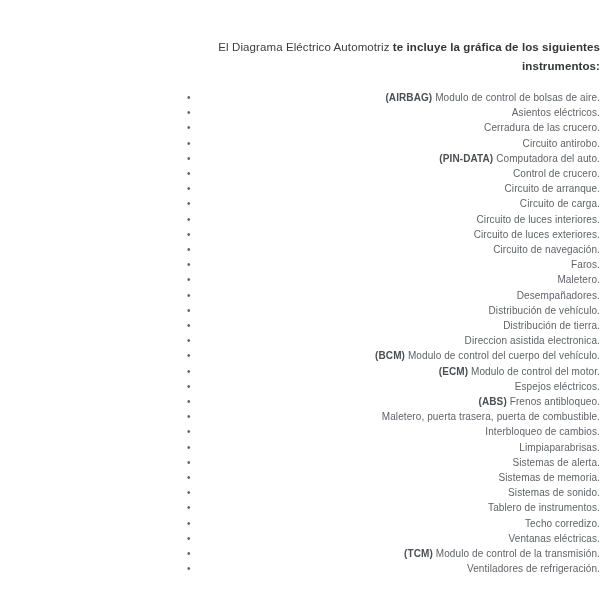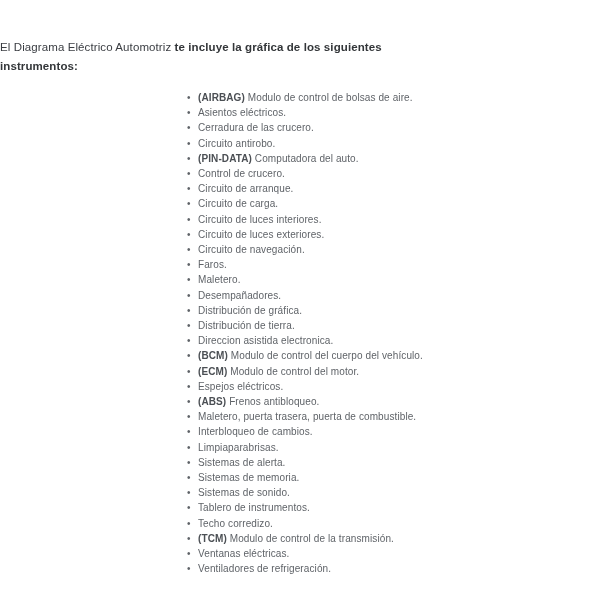--- a/index.html
+++ b/index.html
@@ -16,35 +16,36 @@
   }
   .page {
     width: 600px;
     height: 600px;
     background: #ffffff;
     box-sizing: border-box;
     padding-top: 38px;
   }
   .title {
     margin: 0 auto;
-    text-align: left;
+    text-align: right;
     font-size: 11.5px;
     line-height: 19px;
     font-weight: 400;
     color: #3a3d42;
     letter-spacing: 0.1px;
   }
   .title .t-bold {
     font-weight: 700;
     color: #333639;
   }
   ul.components {
     list-style: none;
     margin: 14px 0 0 186px;
     padding: 0;
+    text-align: right;
   }
   ul.components li {
     position: relative;
     padding-left: 12px;
     font-size: 10px;
     line-height: 15.2px;
     color: #5f6368;
     letter-spacing: 0.1px;
   }
   ul.components li::before {
@@ -77,32 +78,32 @@
       <li><strong>(PIN-DATA)</strong><span> Computadora del auto.</span></li>
       <li><span>Control de crucero.</span></li>
       <li><span>Circuito de arranque.</span></li>
       <li><span>Circuito de carga.</span></li>
       <li><span>Circuito de luces interiores.</span></li>
       <li><span>Circuito de luces exteriores.</span></li>
       <li><span>Circuito de navegación.</span></li>
       <li><span>Faros.</span></li>
       <li><span>Maletero.</span></li>
       <li><span>Desempañadores.</span></li>
-      <li><span>Distribución de gráfica.</span></li>
+      <li><span>Distribución de vehículo.</span></li>
       <li><span>Distribución de tierra.</span></li>
       <li><span>Direccion asistida electronica.</span></li>
       <li><strong>(BCM)</strong><span> Modulo de control del cuerpo del vehículo.</span></li>
       <li><strong>(ECM)</strong><span> Modulo de control del motor.</span></li>
       <li><span>Espejos eléctricos.</span></li>
       <li><strong>(ABS)</strong><span> Frenos antibloqueo.</span></li>
       <li><span>Maletero, puerta trasera, puerta de combustible.</span></li>
       <li><span>Interbloqueo de cambios.</span></li>
       <li><span>Limpiaparabrisas.</span></li>
       <li><span>Sistemas de alerta.</span></li>
       <li><span>Sistemas de memoria.</span></li>
       <li><span>Sistemas de sonido.</span></li>
       <li><span>Tablero de instrumentos.</span></li>
       <li><span>Techo corredizo.</span></li>
+      <li><span>Ventanas eléctricas.</span></li>
       <li><strong>(TCM)</strong><span> Modulo de control de la transmisión.</span></li>
-      <li><span>Ventanas eléctricas.</span></li>
       <li><span>Ventiladores de refrigeración.</span></li>
     </ul>
 </div>
 
 </body></html>

